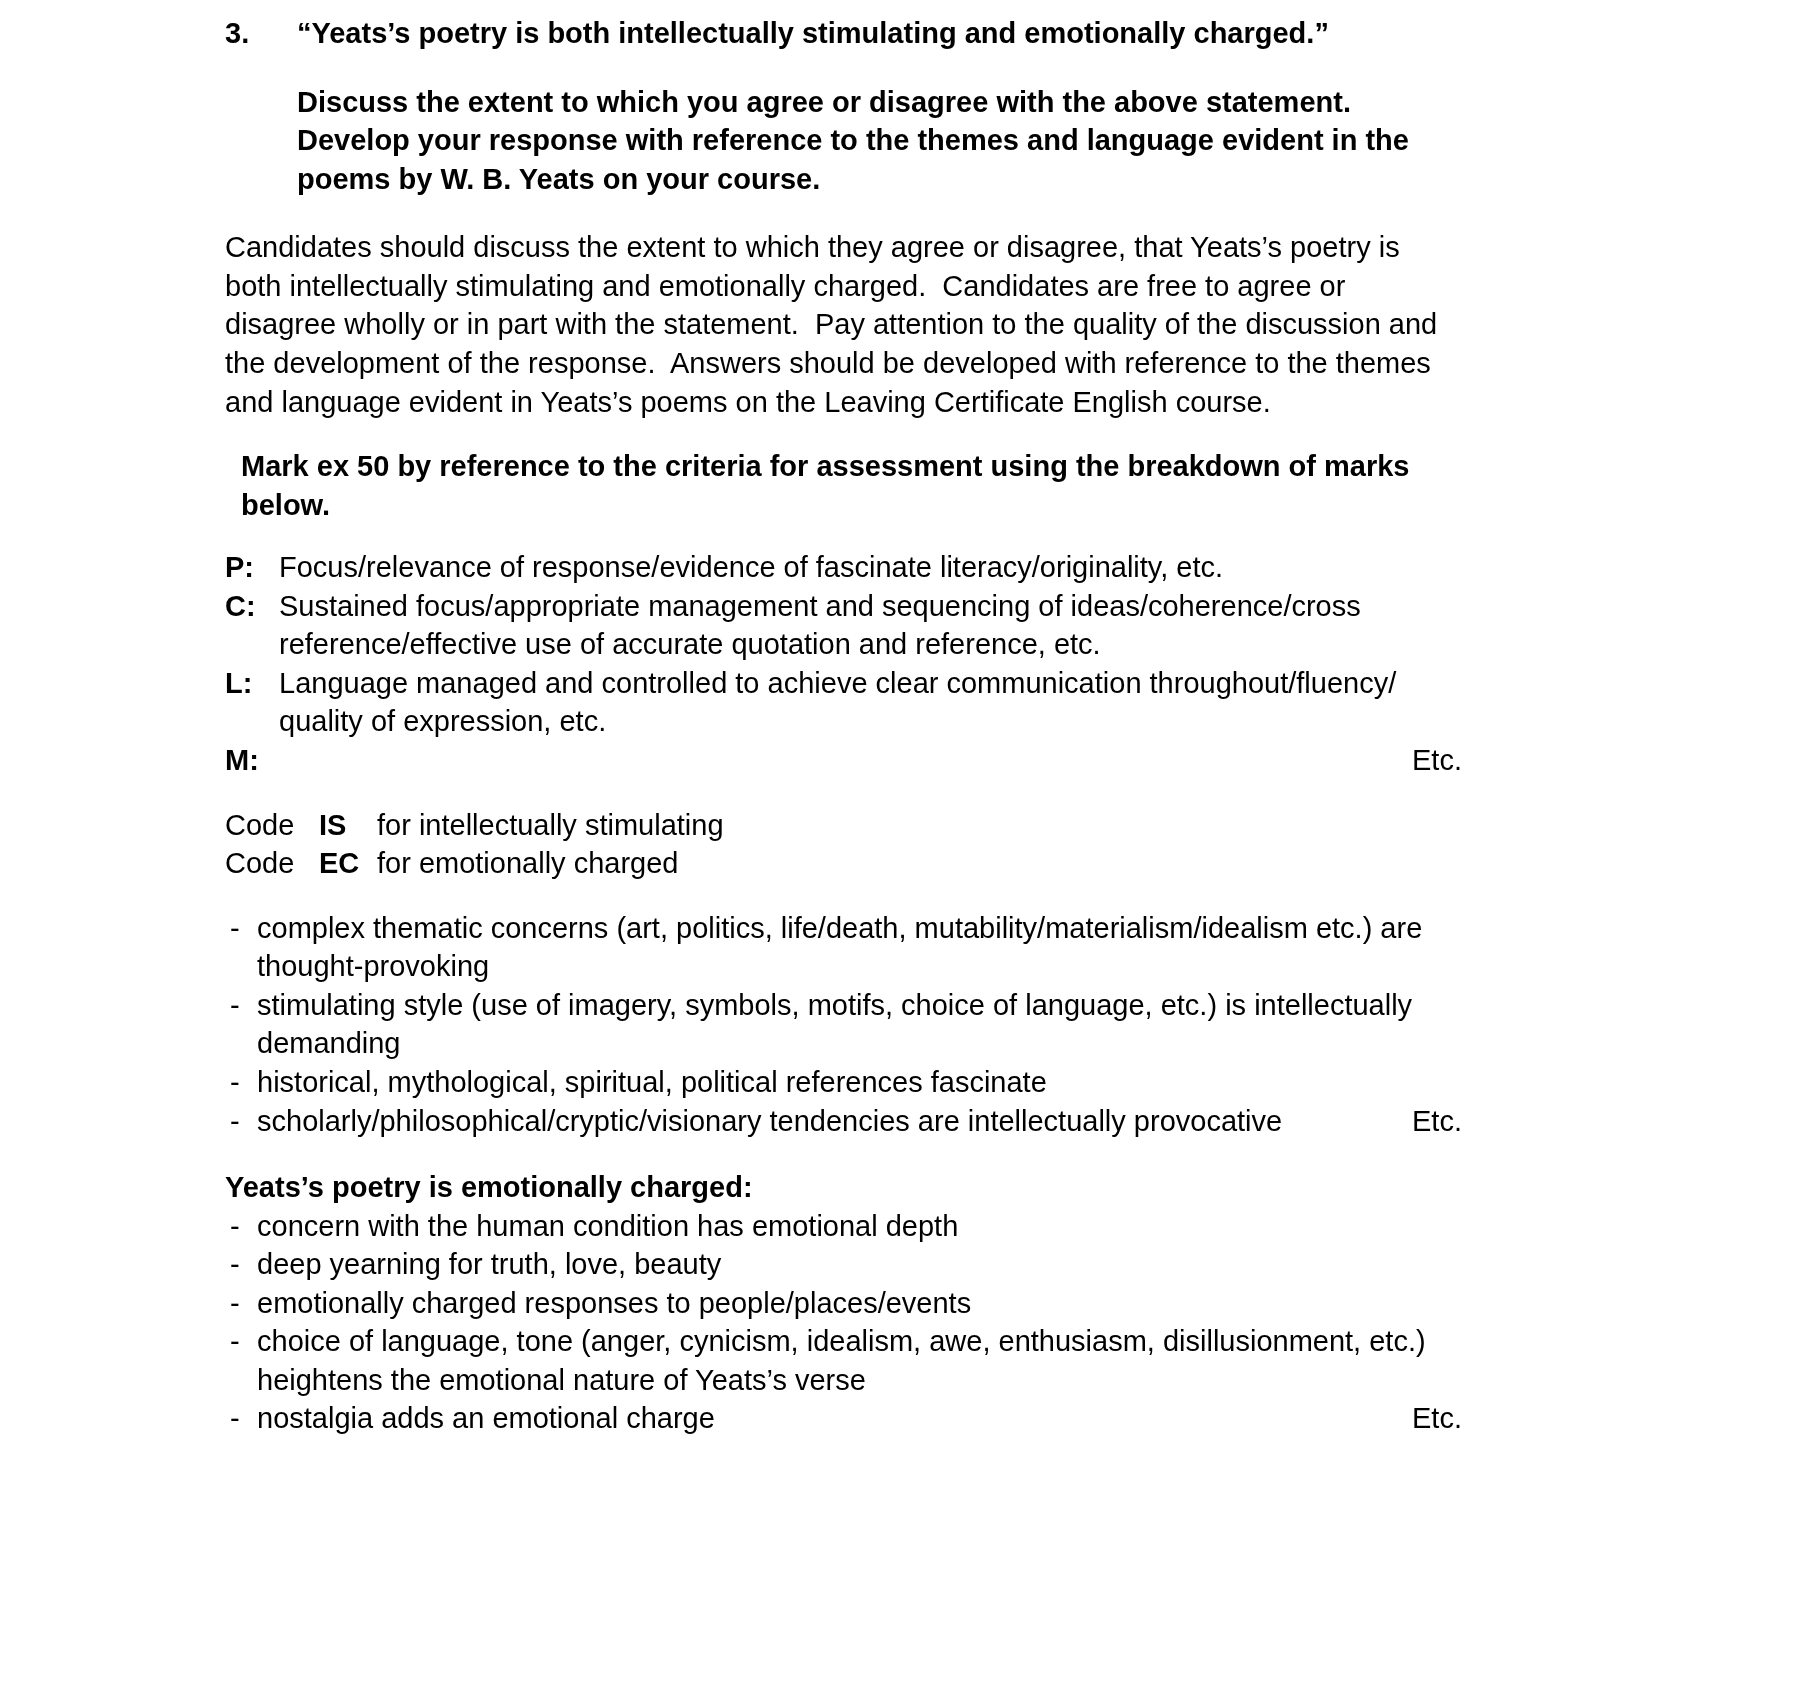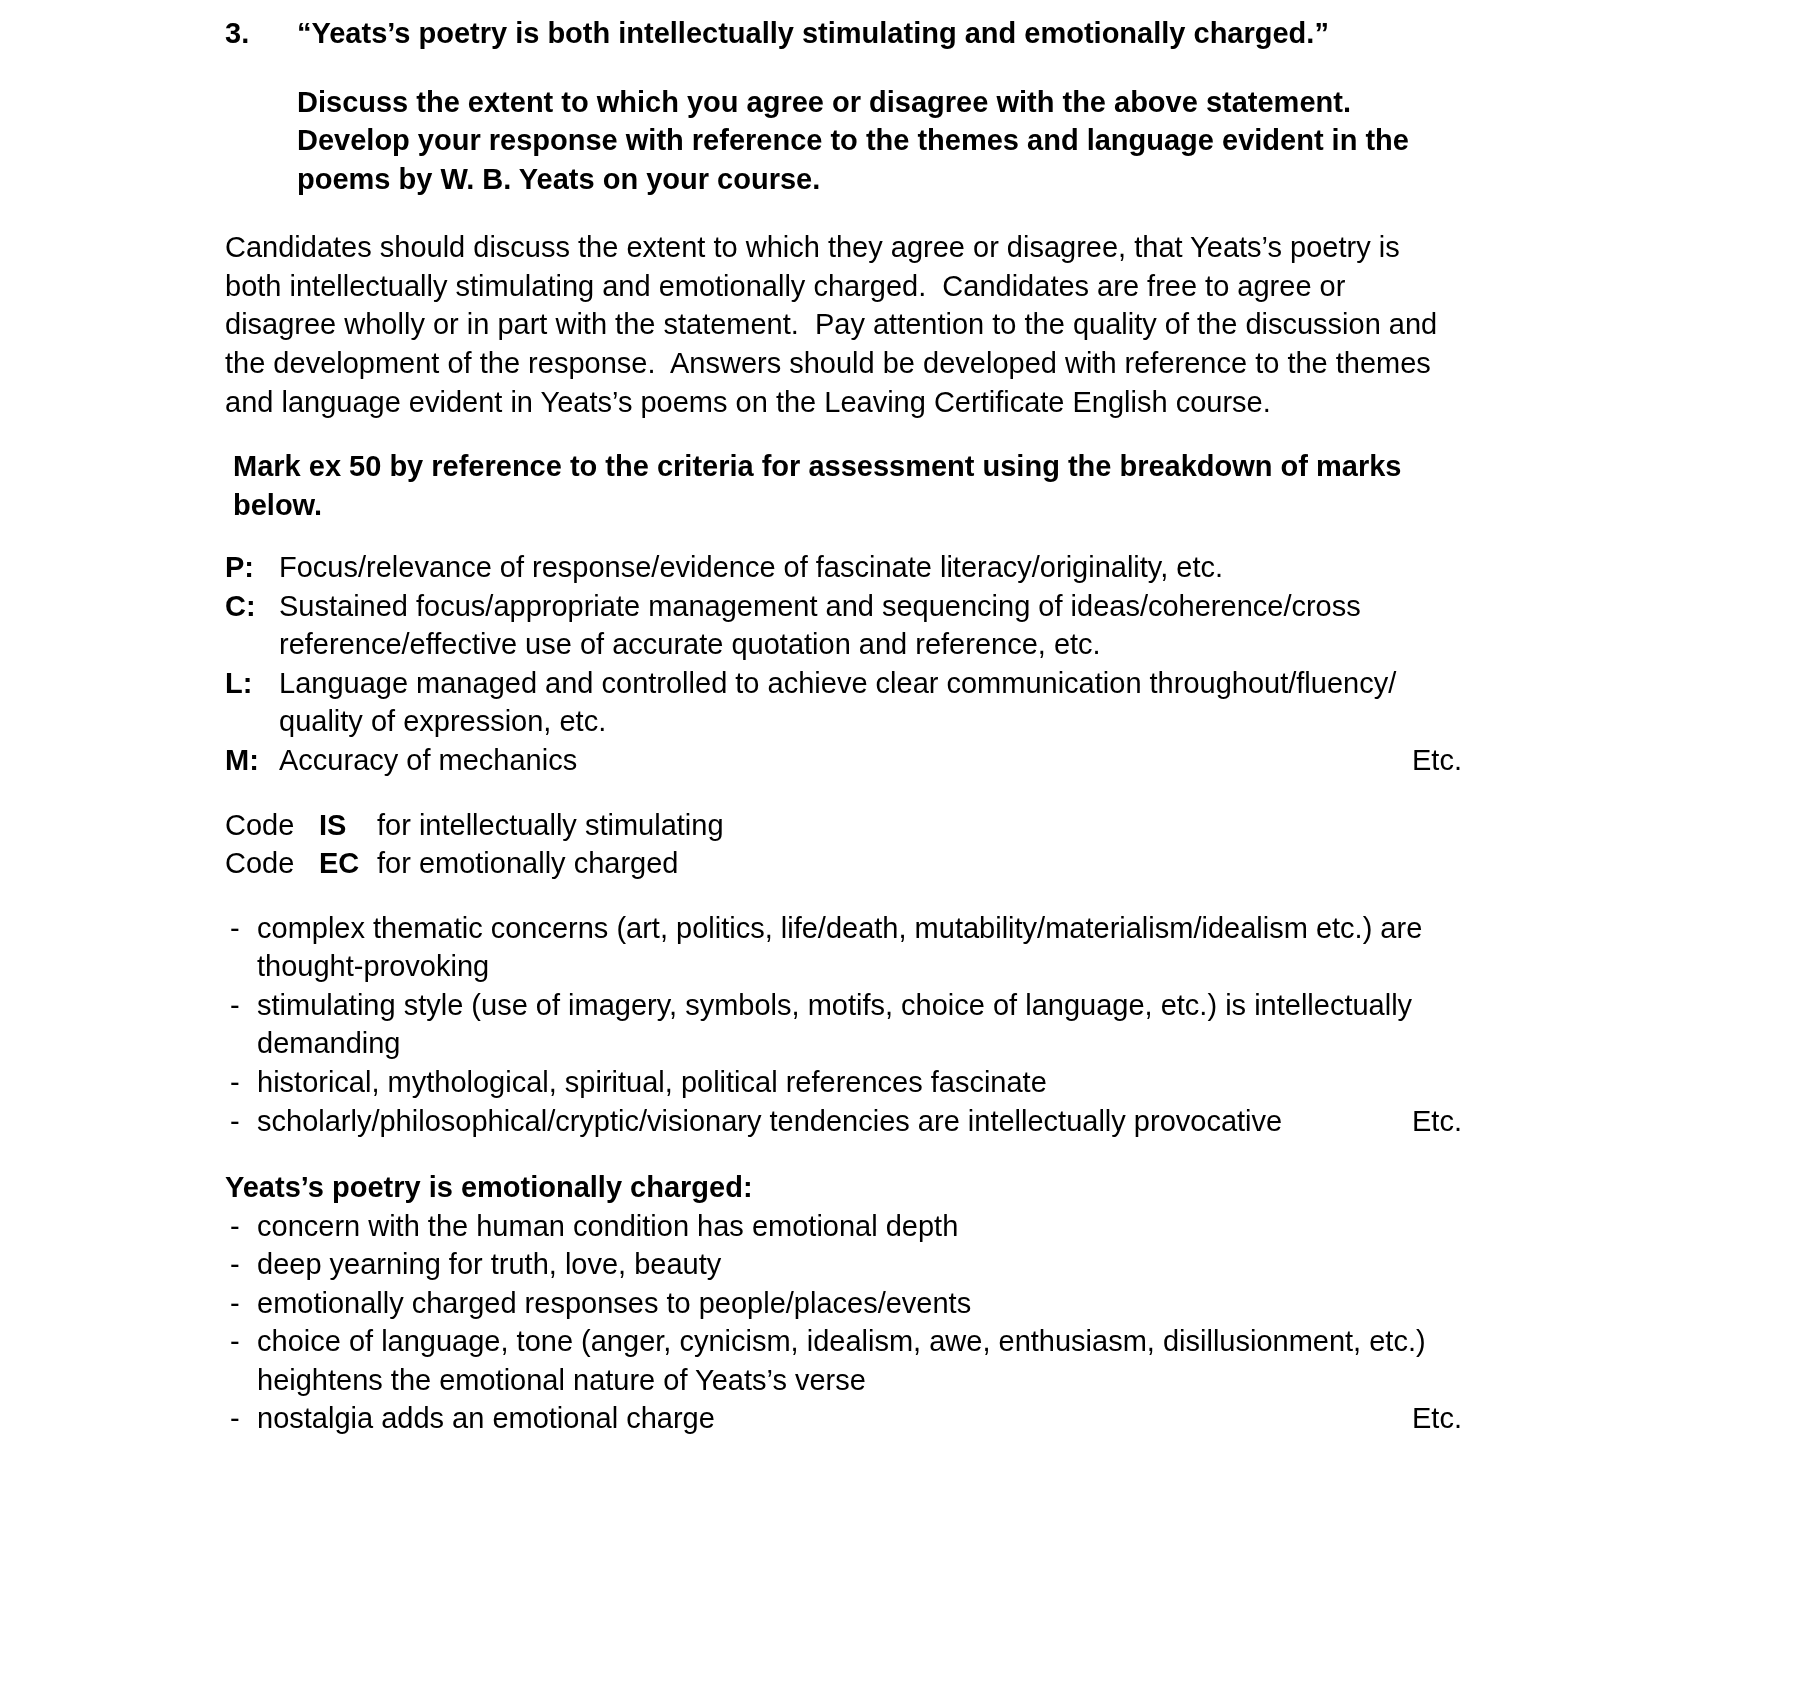--- a/index.html
+++ b/index.html
@@ -21,21 +21,21 @@
   .q-num { flex: 0 0 72px; font-weight: 700; }
   .q-statement { font-weight: 700; flex: 1; }
   .q-task {
     margin: 0 0 30px 72px;
     font-weight: 700;
     white-space: pre-wrap;
   }
 
   .para { margin: 0 0 26px 0; white-space: pre-wrap; }
 
-  .marking-header { font-weight: 700; margin: 0 0 24px 8px; }
+  .marking-header { font-weight: 700; margin: 0 0 24px 16px; }
 
   .criteria { margin: 0 0 26px 0; }
   .criteria-row { display: flex; }
   .crit-label { flex: 0 0 54px; font-weight: 700; }
   .crit-text { flex: 1; white-space: pre-wrap; }
   .etc-right { font-weight: 400; margin-left: auto; padding-left: 24px; white-space: nowrap; }
 
   .codes { margin: 0 0 26px 0; }
   .codes-row { display: flex; }
   .code-word { flex: 0 0 94px; font-weight: 400; }
@@ -73,21 +73,20 @@
     <div class="criteria-row">
       <span class="crit-label">C:</span>
       <span class="crit-text">Sustained focus/appropriate management and sequencing of ideas/coherence/cross reference/effective use of accurate quotation and reference, etc.</span>
     </div>
     <div class="criteria-row">
       <span class="crit-label">L:</span>
       <span class="crit-text">Language managed and controlled to achieve clear communication throughout/fluency/ quality of expression, etc.</span>
     </div>
     <div class="criteria-row">
       <span class="crit-label">M:</span>
-      <span class="crit-text">Accuracy of mechanics</span>
       <span class="etc-right">Etc.</span>
     </div>
   </div>
 
   <div class="codes">
     <div class="codes-row">
       <span class="code-word">Code</span>
       <span class="code-abbr">IS</span>
       <span class="code-desc">for intellectually stimulating</span>
     </div>

